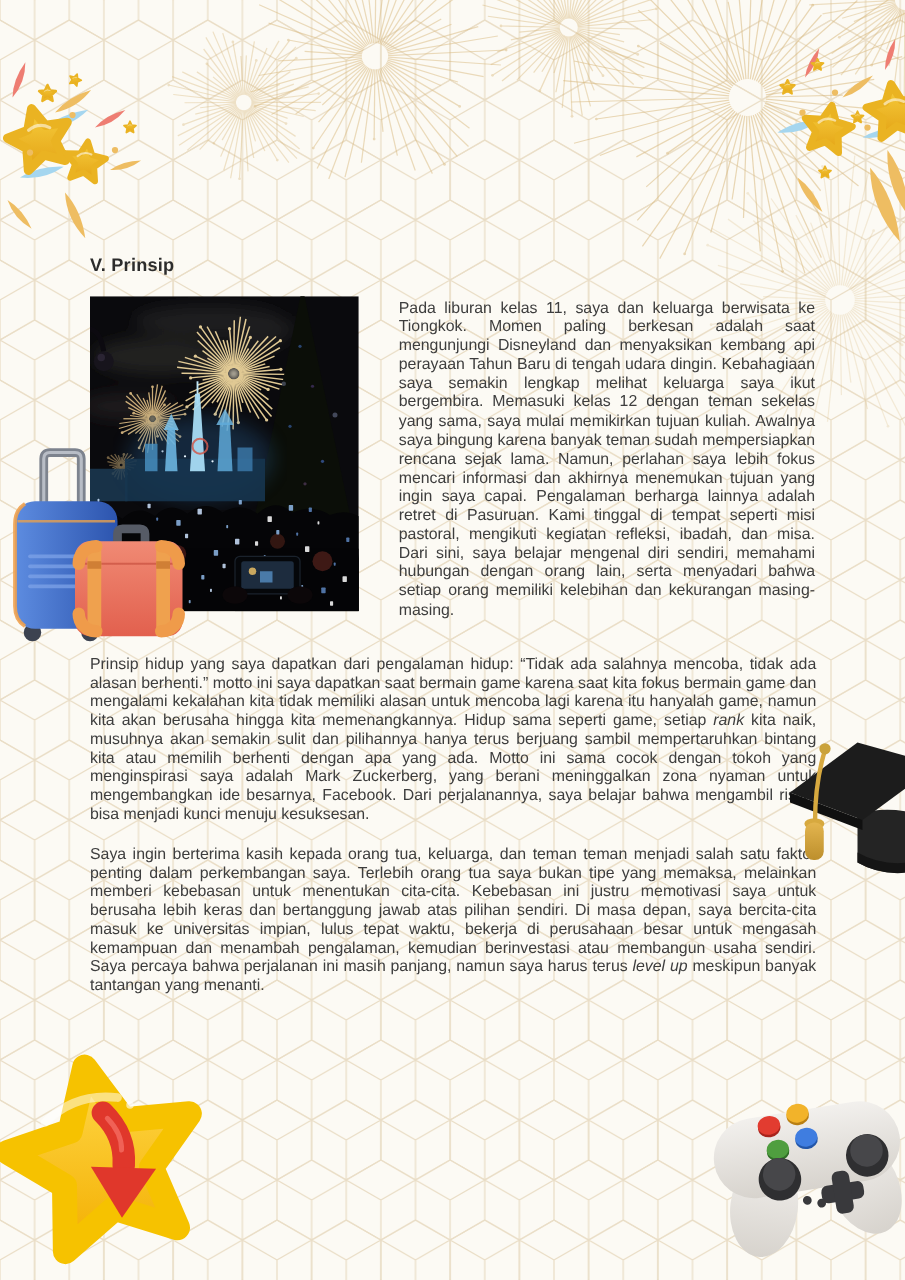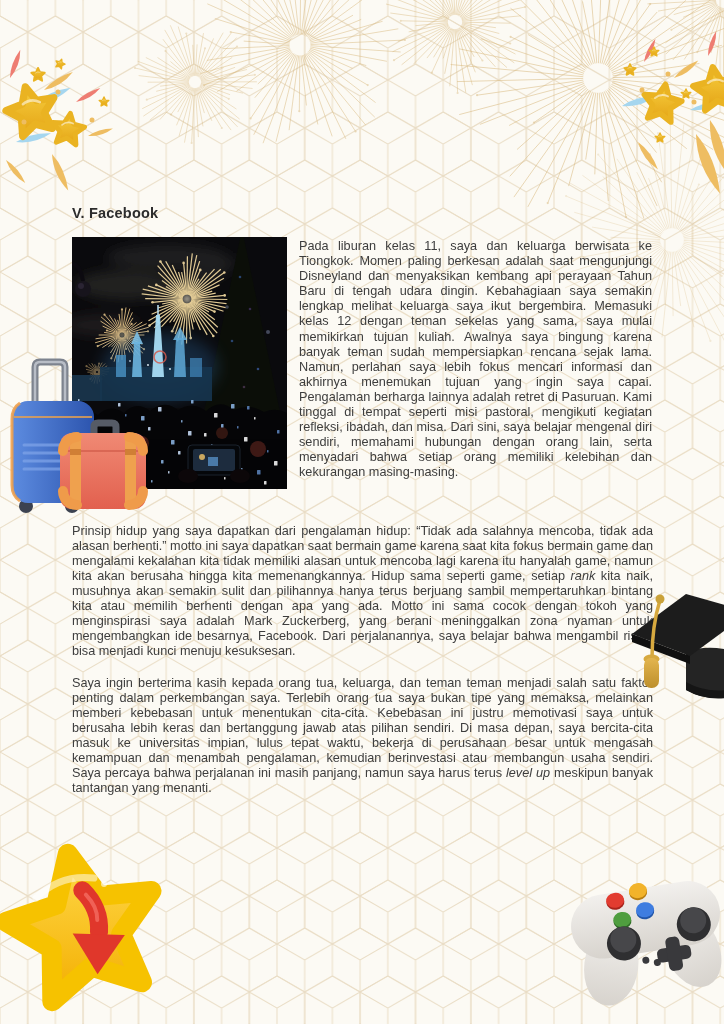--- a/index.html
+++ b/index.html
@@ -11,21 +11,21 @@
   }
   .layer{position:absolute;inset:0;}
   .z0{z-index:0}.z1{z-index:1}
   .heading{
     position:absolute;left:72px;top:205px;
     font-size:14.5px;font-weight:bold;color:var(--heading,#2c2c2c);
     letter-spacing:.2px;z-index:2;
   }
   .section1{
     position:absolute;left:72px;top:237px;width:580px;
-    display:flex;gap:12px;z-index:2;
+    display:flex;gap:32px;z-index:2;
   }
   .photo{width:215px;height:252px;flex:none;}
   .photo svg{display:block;width:215px;height:252px;}
   .bodytext{
     font-size:12.7px;line-height:15.1px;color:var(--text,#3d3d3d);
     text-align:justify;text-justify:inter-word;margin:0;
   }
   .p1{flex:1;margin-top:2px;}
   .p2{position:absolute;left:72px;top:524px;width:581px;line-height:15px;z-index:2;}
   .p3{position:absolute;left:72px;top:676px;width:581px;line-height:15px;z-index:2;}
@@ -483,21 +483,21 @@
         <line x1="728.4" y1="-6.6" x2="750.5" y2="-39.7" style="stroke:var(--firework_gold,#d9ba80);stroke-width:1"></line>
         <line x1="729.2" y1="-6.1" x2="755.9" y2="-37.4" style="stroke:var(--firework_gold,#d9ba80);stroke-width:1"></line>
         <line x1="729.9" y1="-5.4" x2="771.1" y2="-43.8" style="stroke:var(--firework_gold,#d9ba80);stroke-width:1"></line>
         <circle cx="771.1" cy="-43.8" r="1.1" style="fill:var(--firework_gold,#d9ba80)"></circle>
         <line x1="730.5" y1="-4.7" x2="784.7" y2="-44.5" style="stroke:var(--firework_gold,#d9ba80);stroke-width:1"></line>
         <line x1="731.0" y1="-3.9" x2="793.5" y2="-39.4" style="stroke:var(--firework_gold,#d9ba80);stroke-width:1"></line>
         <line x1="731.4" y1="-3.1" x2="795.4" y2="-30.1" style="stroke:var(--firework_gold,#d9ba80);stroke-width:1"></line>
       </g>
     </svg>
 
-  <div class="heading">V. Facebook</div>
+  <div class="heading">V. Prinsip</div>
 
   <div class="section1">
     <div class="photo" role="img" aria-label="Night fireworks over a blue-lit Disneyland castle beside a dark Christmas tree, with a crowd holding up glowing phones">
       <svg id="photoSvg" viewBox="0 0 215 252" style="overflow:hidden">
         <rect width="215" height="252" fill="#0a0a0d"></rect>
 
         <g filter="url(#b6)">
           <ellipse cx="55" cy="48" rx="52" ry="15" fill="#3a3634" opacity=".5"></ellipse>
           <ellipse cx="95" cy="20" rx="60" ry="13" fill="#343230" opacity=".45"></ellipse>
           <ellipse cx="30" cy="88" rx="38" ry="11" fill="#37332f" opacity=".4"></ellipse>

